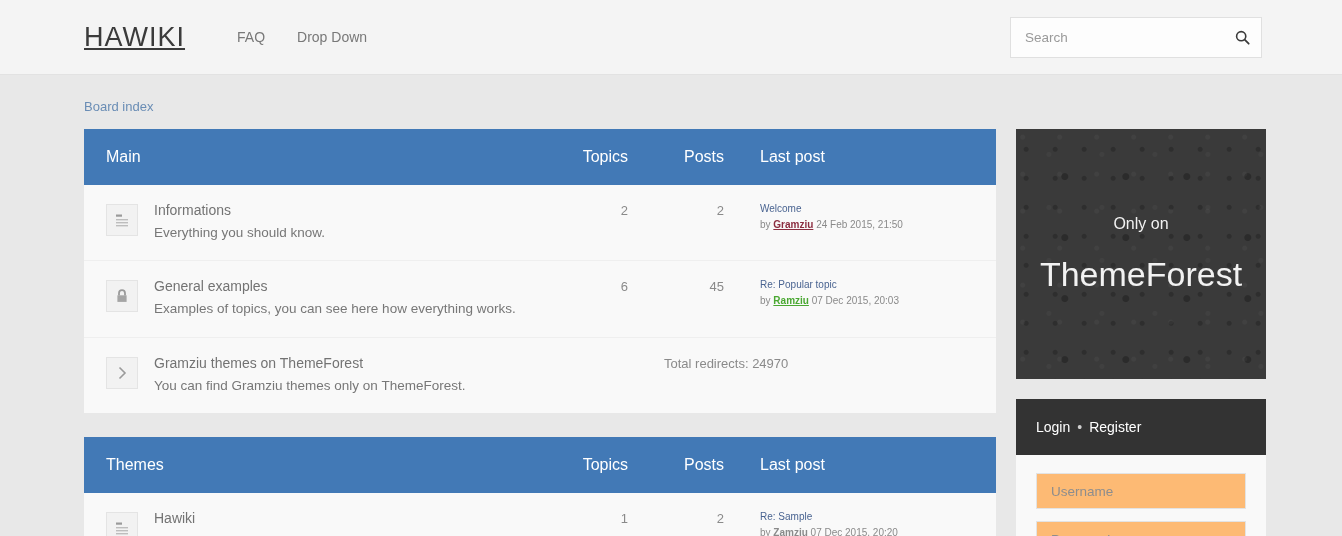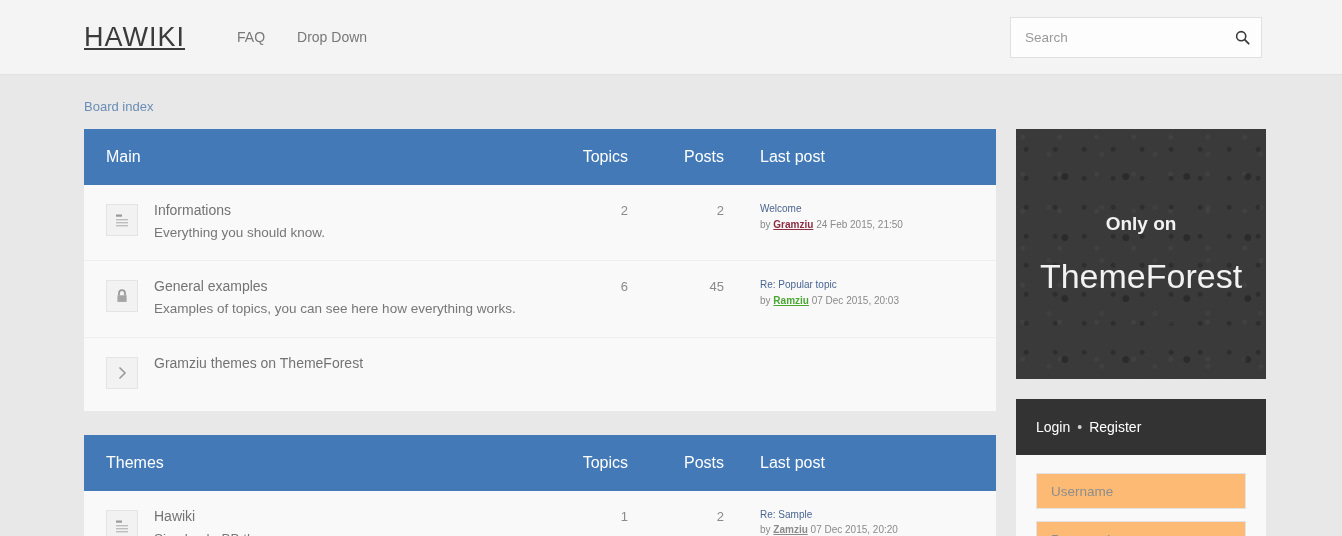--- a/index.html
+++ b/index.html
@@ -177,21 +177,21 @@
       radial-gradient(circle at 80% 78%, rgba(0,0,0,0.25) 0 3px, transparent 4px),
       radial-gradient(circle at 35% 70%, rgba(0,0,0,0.2) 0 2px, transparent 3px);
     background-size: 37px 37px, 53px 53px, 61px 61px, 29px 29px;
     display: flex;
     flex-direction: column;
     align-items: center;
     justify-content: center;
     color: #f2f2f2;
     margin-bottom: 20px;
   }
-  .banner .l1 { font-size: 19px; font-weight: 700; }
+  .banner .l1 { font-size: 16px; font-weight: 400; }
   .banner .l2 { font-size: 34px; font-weight: 300; margin-top: 22px; }
 
   .loginbox { background: #f9f9f9; }
   .login-head {
     background: #333333;
     height: 56px;
     display: flex;
     align-items: center;
     padding: 0 20px;
     color: #ffffff;
@@ -301,21 +301,23 @@
           </div>
 
           <div class="frow">
             <div class="ficon">
               <svg width="18" height="18" viewBox="0 0 18 18">
                 <polyline points="6.5,3.5 12,9 6.5,14.5" fill="none" stroke="#9a9a9a" stroke-width="1.6"></polyline>
               </svg>
             </div>
             <div class="finfo">
               <a href="#" class="ftitle">Gramziu themes on ThemeForest</a>
-            </div>
+              <div class="fdesc">You can find Gramziu themes only on ThemeForest.</div>
+            </div>
+            <div class="redirects">Total redirects: 24970</div>
           </div>
         </div>
 
         <div class="forum-block">
           <div class="fhead">
             <div class="cat">Themes</div>
             <div class="c-topics">Topics</div>
             <div class="c-posts">Posts</div>
             <div class="c-last">Last post</div>
           </div>

